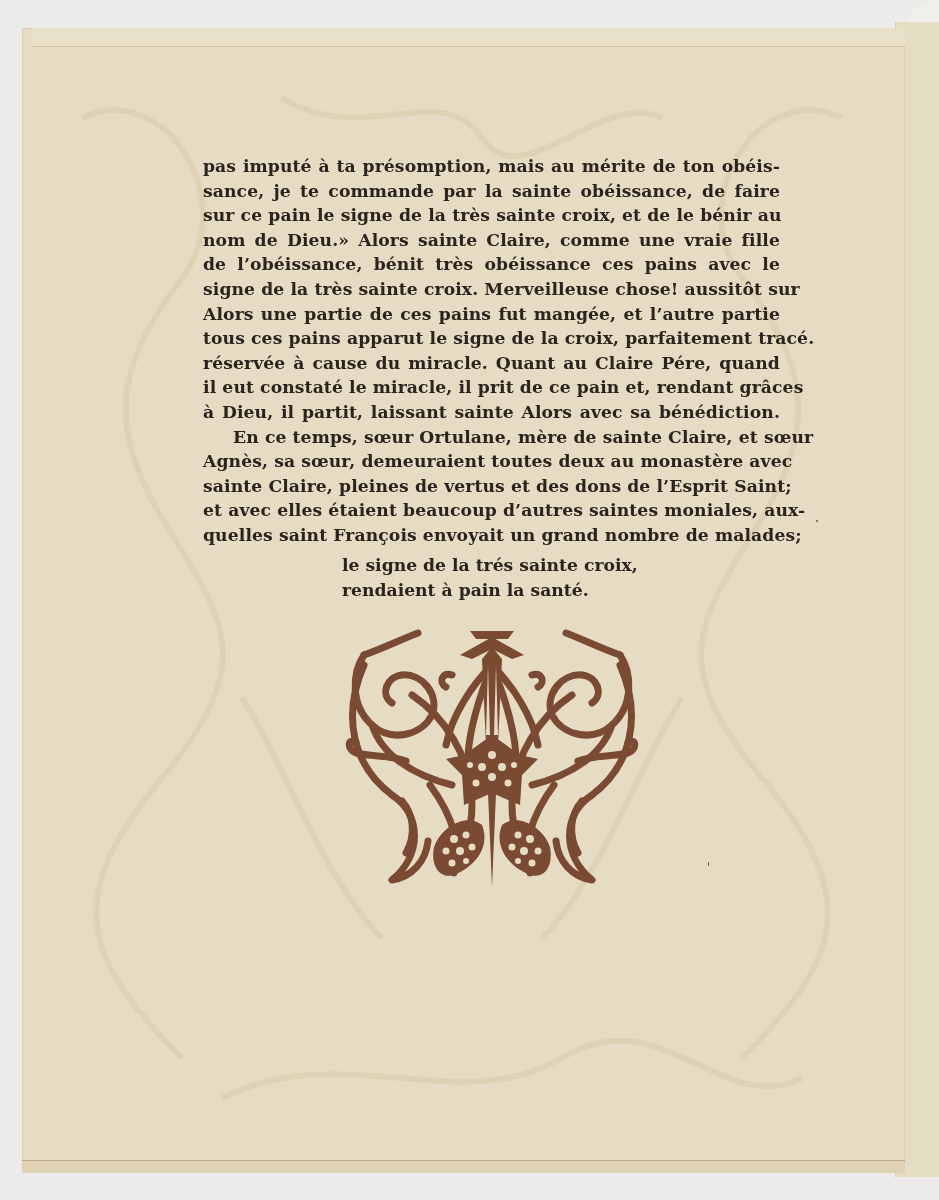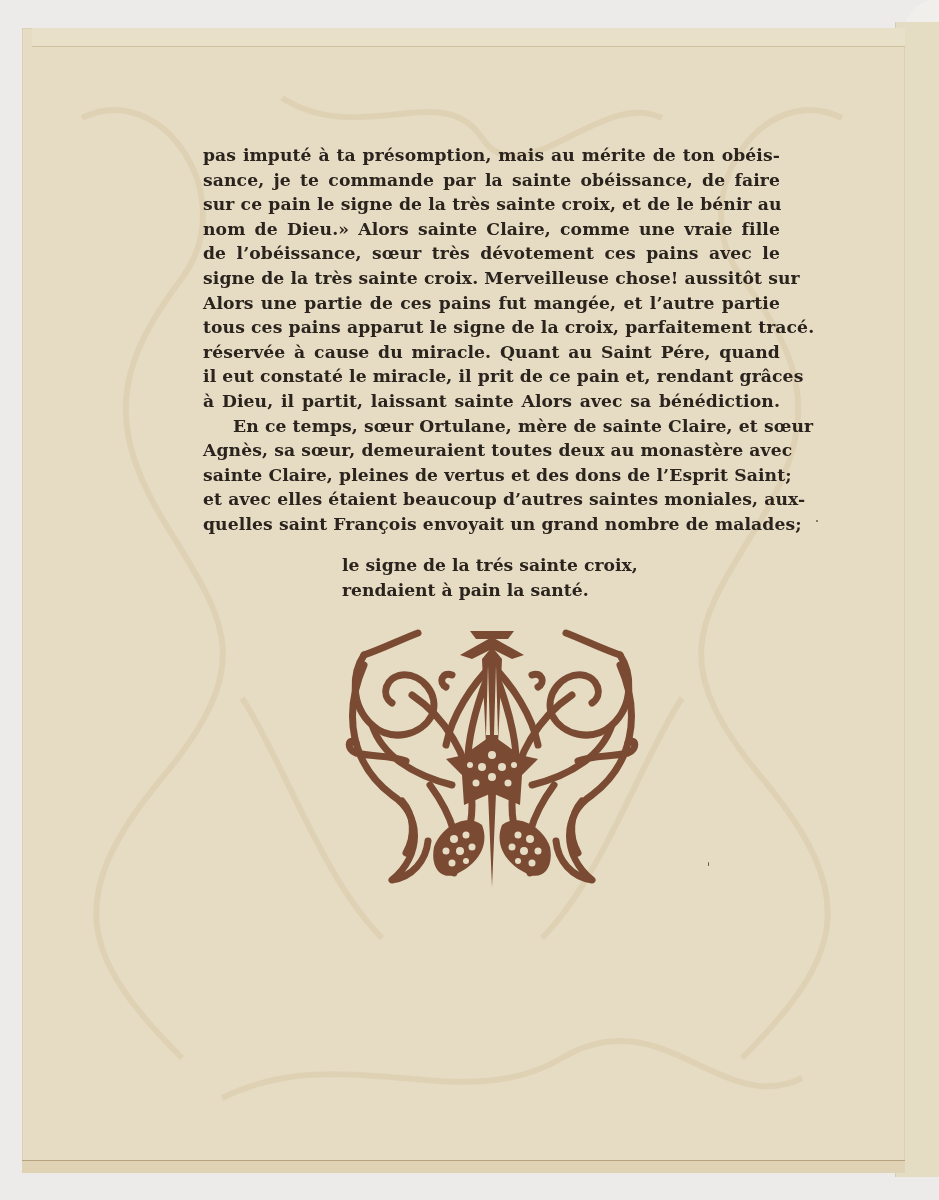--- a/index.html
+++ b/index.html
@@ -60,21 +60,21 @@
     border-top: 1px solid #b8a580;
   }
   .watermark {
     position: absolute;
     inset: 30px 20px 20px 20px;
     opacity: 0.35;
   }
   .textblock {
     position: absolute;
     left: 203px;
-    top: 143px;
+    top: 154px;
     width: 577px;
     color: #2b231d;
     font-size: 17.2px;
     line-height: 24.6px;
     font-weight: bold;
     letter-spacing: 0.1px;
   }
   .line {
     display: block;
     white-space: nowrap;
@@ -136,25 +136,25 @@
   </svg>
 
   <div class="page-bottomedge"></div>
 </div>
 
 <div class="textblock">
   <span class="line">pas imputé à ta présomption, mais au mérite de ton obéis-</span>
   <span class="line">sance, je te commande par la sainte obéissance, de faire</span>
   <span class="line">sur ce pain le signe de la très sainte croix, et de le bénir au</span>
   <span class="line">nom de Dieu.» Alors sainte Claire, comme une vraie fille</span>
-  <span class="line">de l’obéissance, sœur très dévotement ces pains avec le</span>
+  <span class="line">de l’obéissance, bénit très obéissance ces pains avec le</span>
   <span class="line">signe de la très sainte croix. Merveilleuse chose! aussitôt sur</span>
   <span class="line">Alors une partie de ces pains fut mangée, et l’autre partie</span>
   <span class="line">tous ces pains apparut le signe de la croix, parfaitement tracé.</span>
-  <span class="line">réservée à cause du miracle. Quant au Saint Pére, quand</span>
+  <span class="line">réservée à cause du miracle. Quant au Claire Pére, quand</span>
   <span class="line">il eut constaté le miracle, il prit de ce pain et, rendant grâces</span>
   <span class="line">à Dieu, il partit, laissant sainte Alors avec sa bénédiction.</span>
   <span class="line indent">En ce temps, sœur Ortulane, mère de sainte Claire, et sœur</span>
   <span class="line">Agnès, sa sœur, demeuraient toutes deux au monastère avec</span>
   <span class="line">sainte Claire, pleines de vertus et des dons de l’Esprit Saint;</span>
   <span class="line">et avec elles étaient beaucoup d’autres saintes moniales, aux-</span>
   <span class="line">quelles saint François envoyait un grand nombre de malades;</span>
 </div>
 
 <div class="centered">

